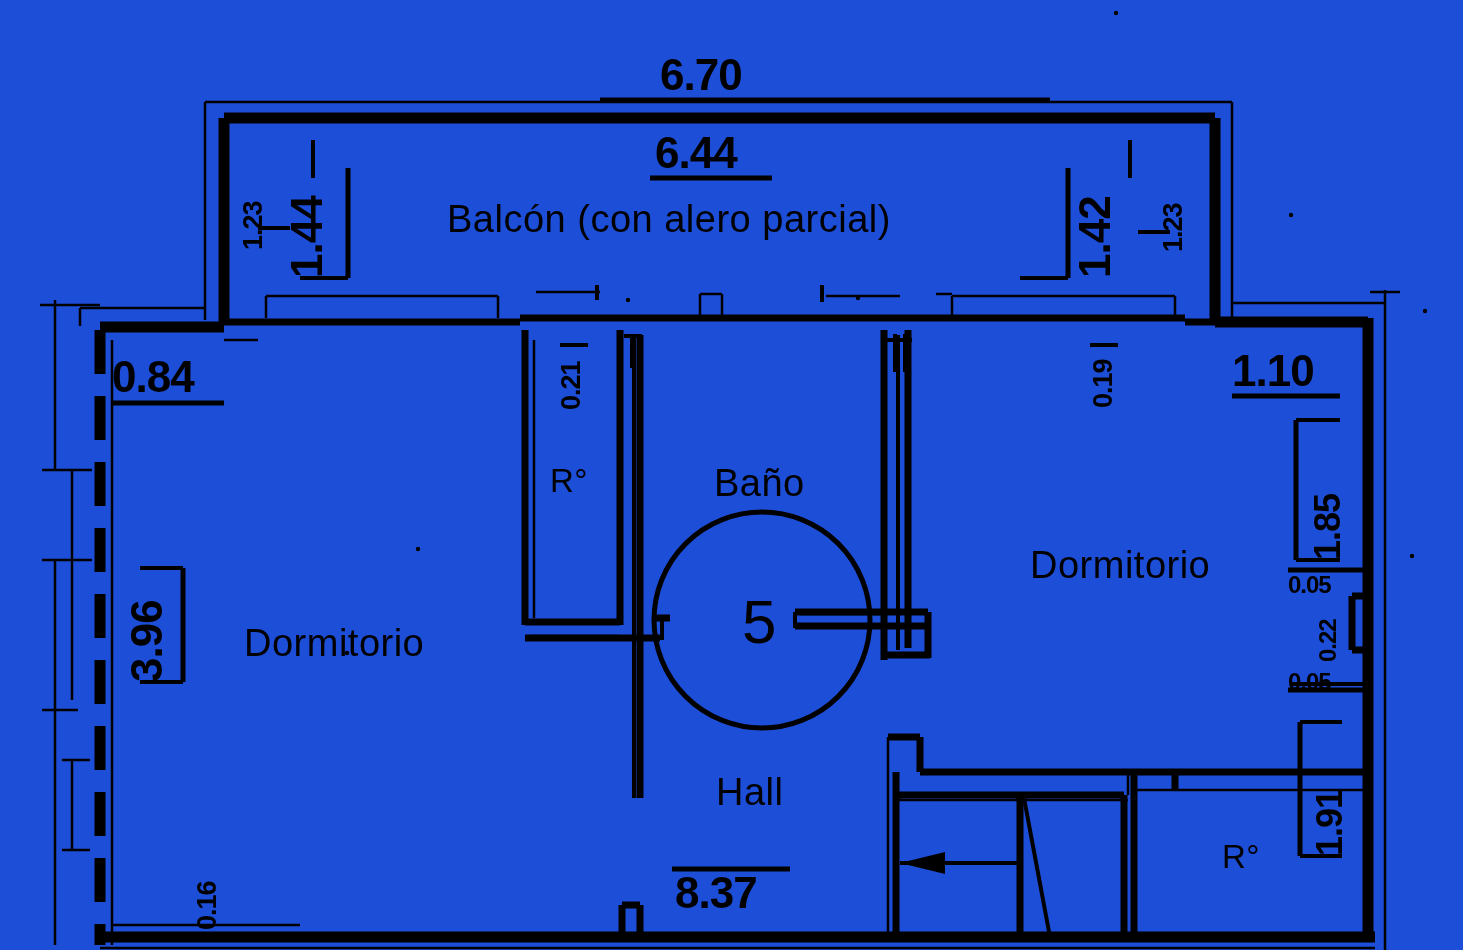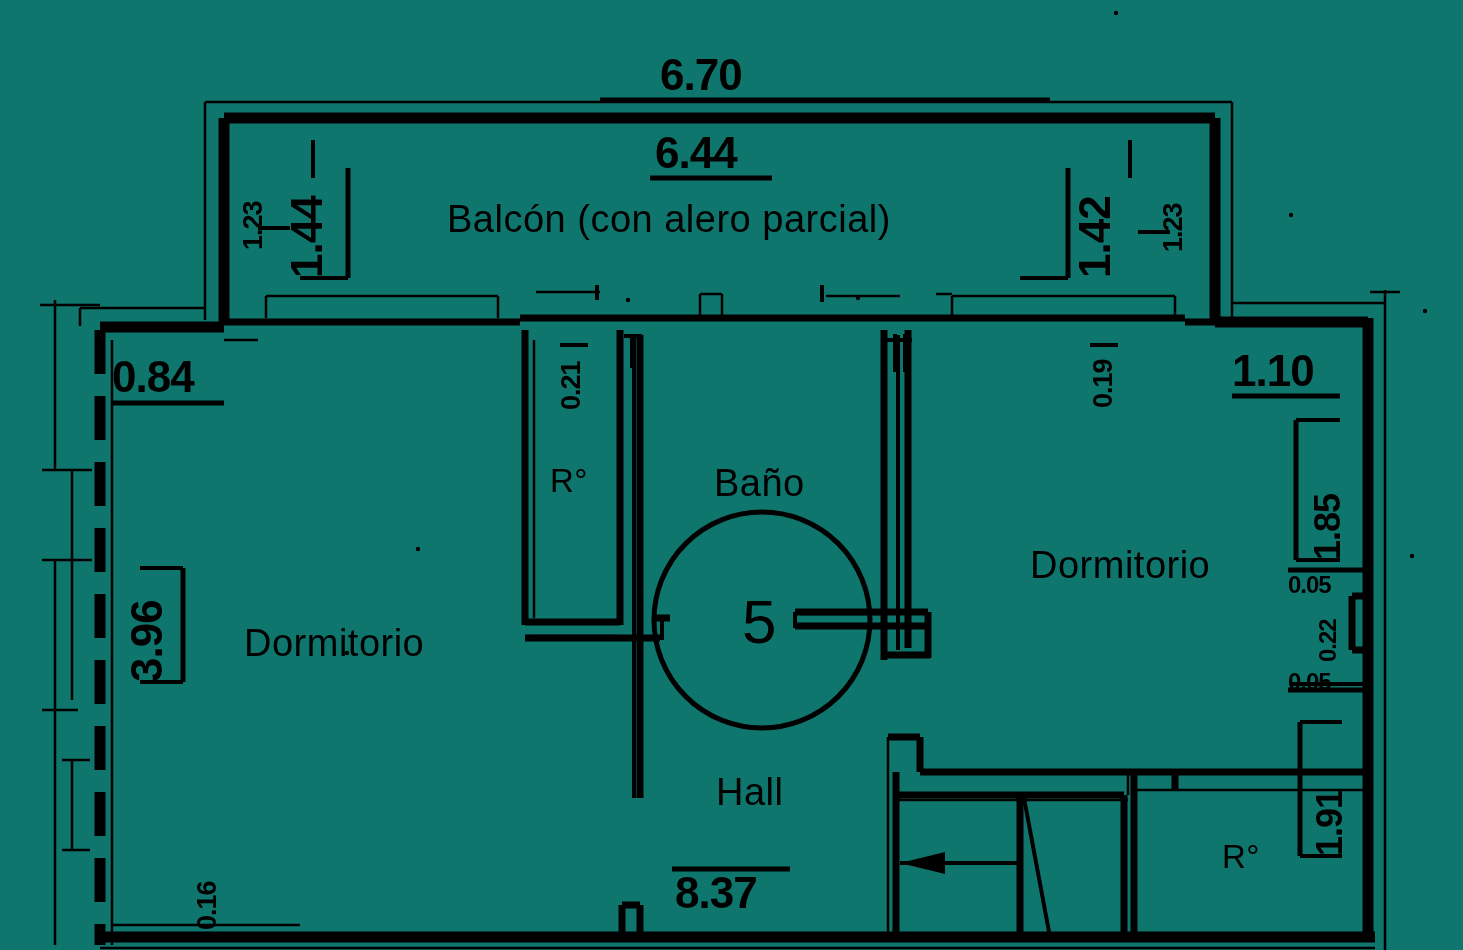--- a/index.html
+++ b/index.html
@@ -7,21 +7,21 @@
     padding: 0;
     background: #ffffff;
   }
   body {
     font-family: "Liberation Sans", sans-serif;
   }
   #plan-root {
     position: relative;
     width: 1463px;
     height: 950px;
-    background: #0f766e;
+    background: #1d4ed8;
     overflow: hidden;
   }
   #plan-svg {
     position: absolute;
     left: 0;
     top: 0;
     width: 1463px;
     height: 950px;
   }
   .dim-text, .room-text {

